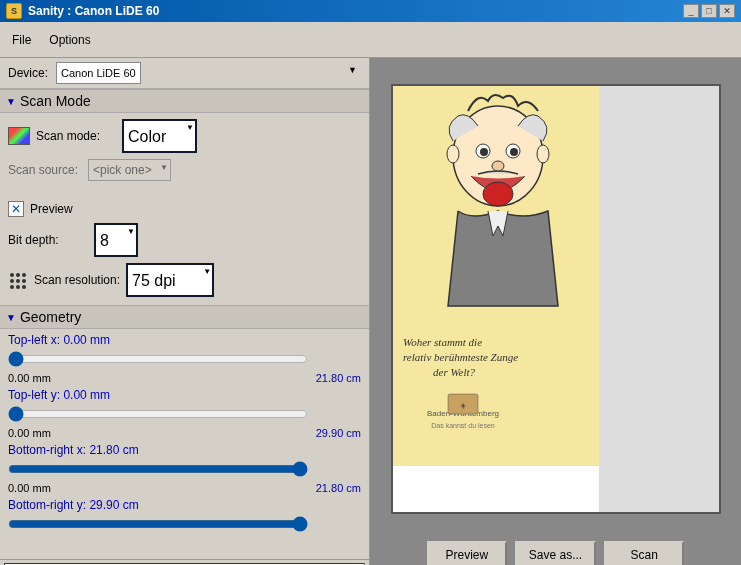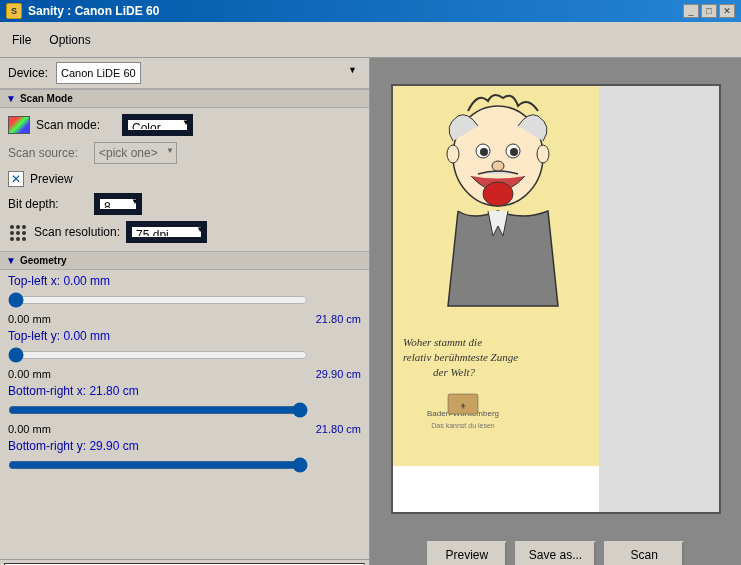--- a/index.html
+++ b/index.html
@@ -141,22 +141,22 @@
       background: #c8c4bc;
       border-top: 1px solid #aaa;
       border-bottom: 1px solid #aaa;
       cursor: pointer;
     }
     .section-arrow {
       color: #00a;
       font-size: 10px;
     }
     .section-title {
-      font-size: 10px;
-      font-weight: bold;
+      font-size: 14px;
+      font-weight: normal;
     }
     .section-body {
       padding: 6px 8px;
     }
     .form-row {
       display: flex;
       align-items: center;
       gap: 6px;
       margin-bottom: 6px;
     }
@@ -174,41 +174,40 @@
       width: 22px;
       height: 18px;
       background: linear-gradient(135deg, #ff4444 25%, #44ff44 50%, #4444ff 75%);
       border: 1px solid #555;
     }
     .select-wrap {
       position: relative;
       display: inline-flex;
     }
     .select-wrap select {
-      height: 22px;
+      height: 34px;
       background: white;
-      border: 6px solid #0f172a;
+      border: 2px solid #0f172a;
       padding: 1px 18px 1px 4px;
-      font-size: 12px;
+      font-size: 16px;
       appearance: none;
       cursor: pointer;
     }
     .select-wrap::after {
       content: '▼';
       position: absolute;
       right: 3px;
       top: 4px;
       font-size: 8px;
       pointer-events: none;
     }
     .source-row {
       display: flex;
       align-items: center;
-      gap: 6px;
-      margin-bottom: 7px;
+      margin-bottom: 20px;
     }
     .source-label {
       font-size: 12px;
       color: #666;
       min-width: 80px;
     }
     .source-select-wrap {
       position: relative;
       display: inline-flex;
     }

